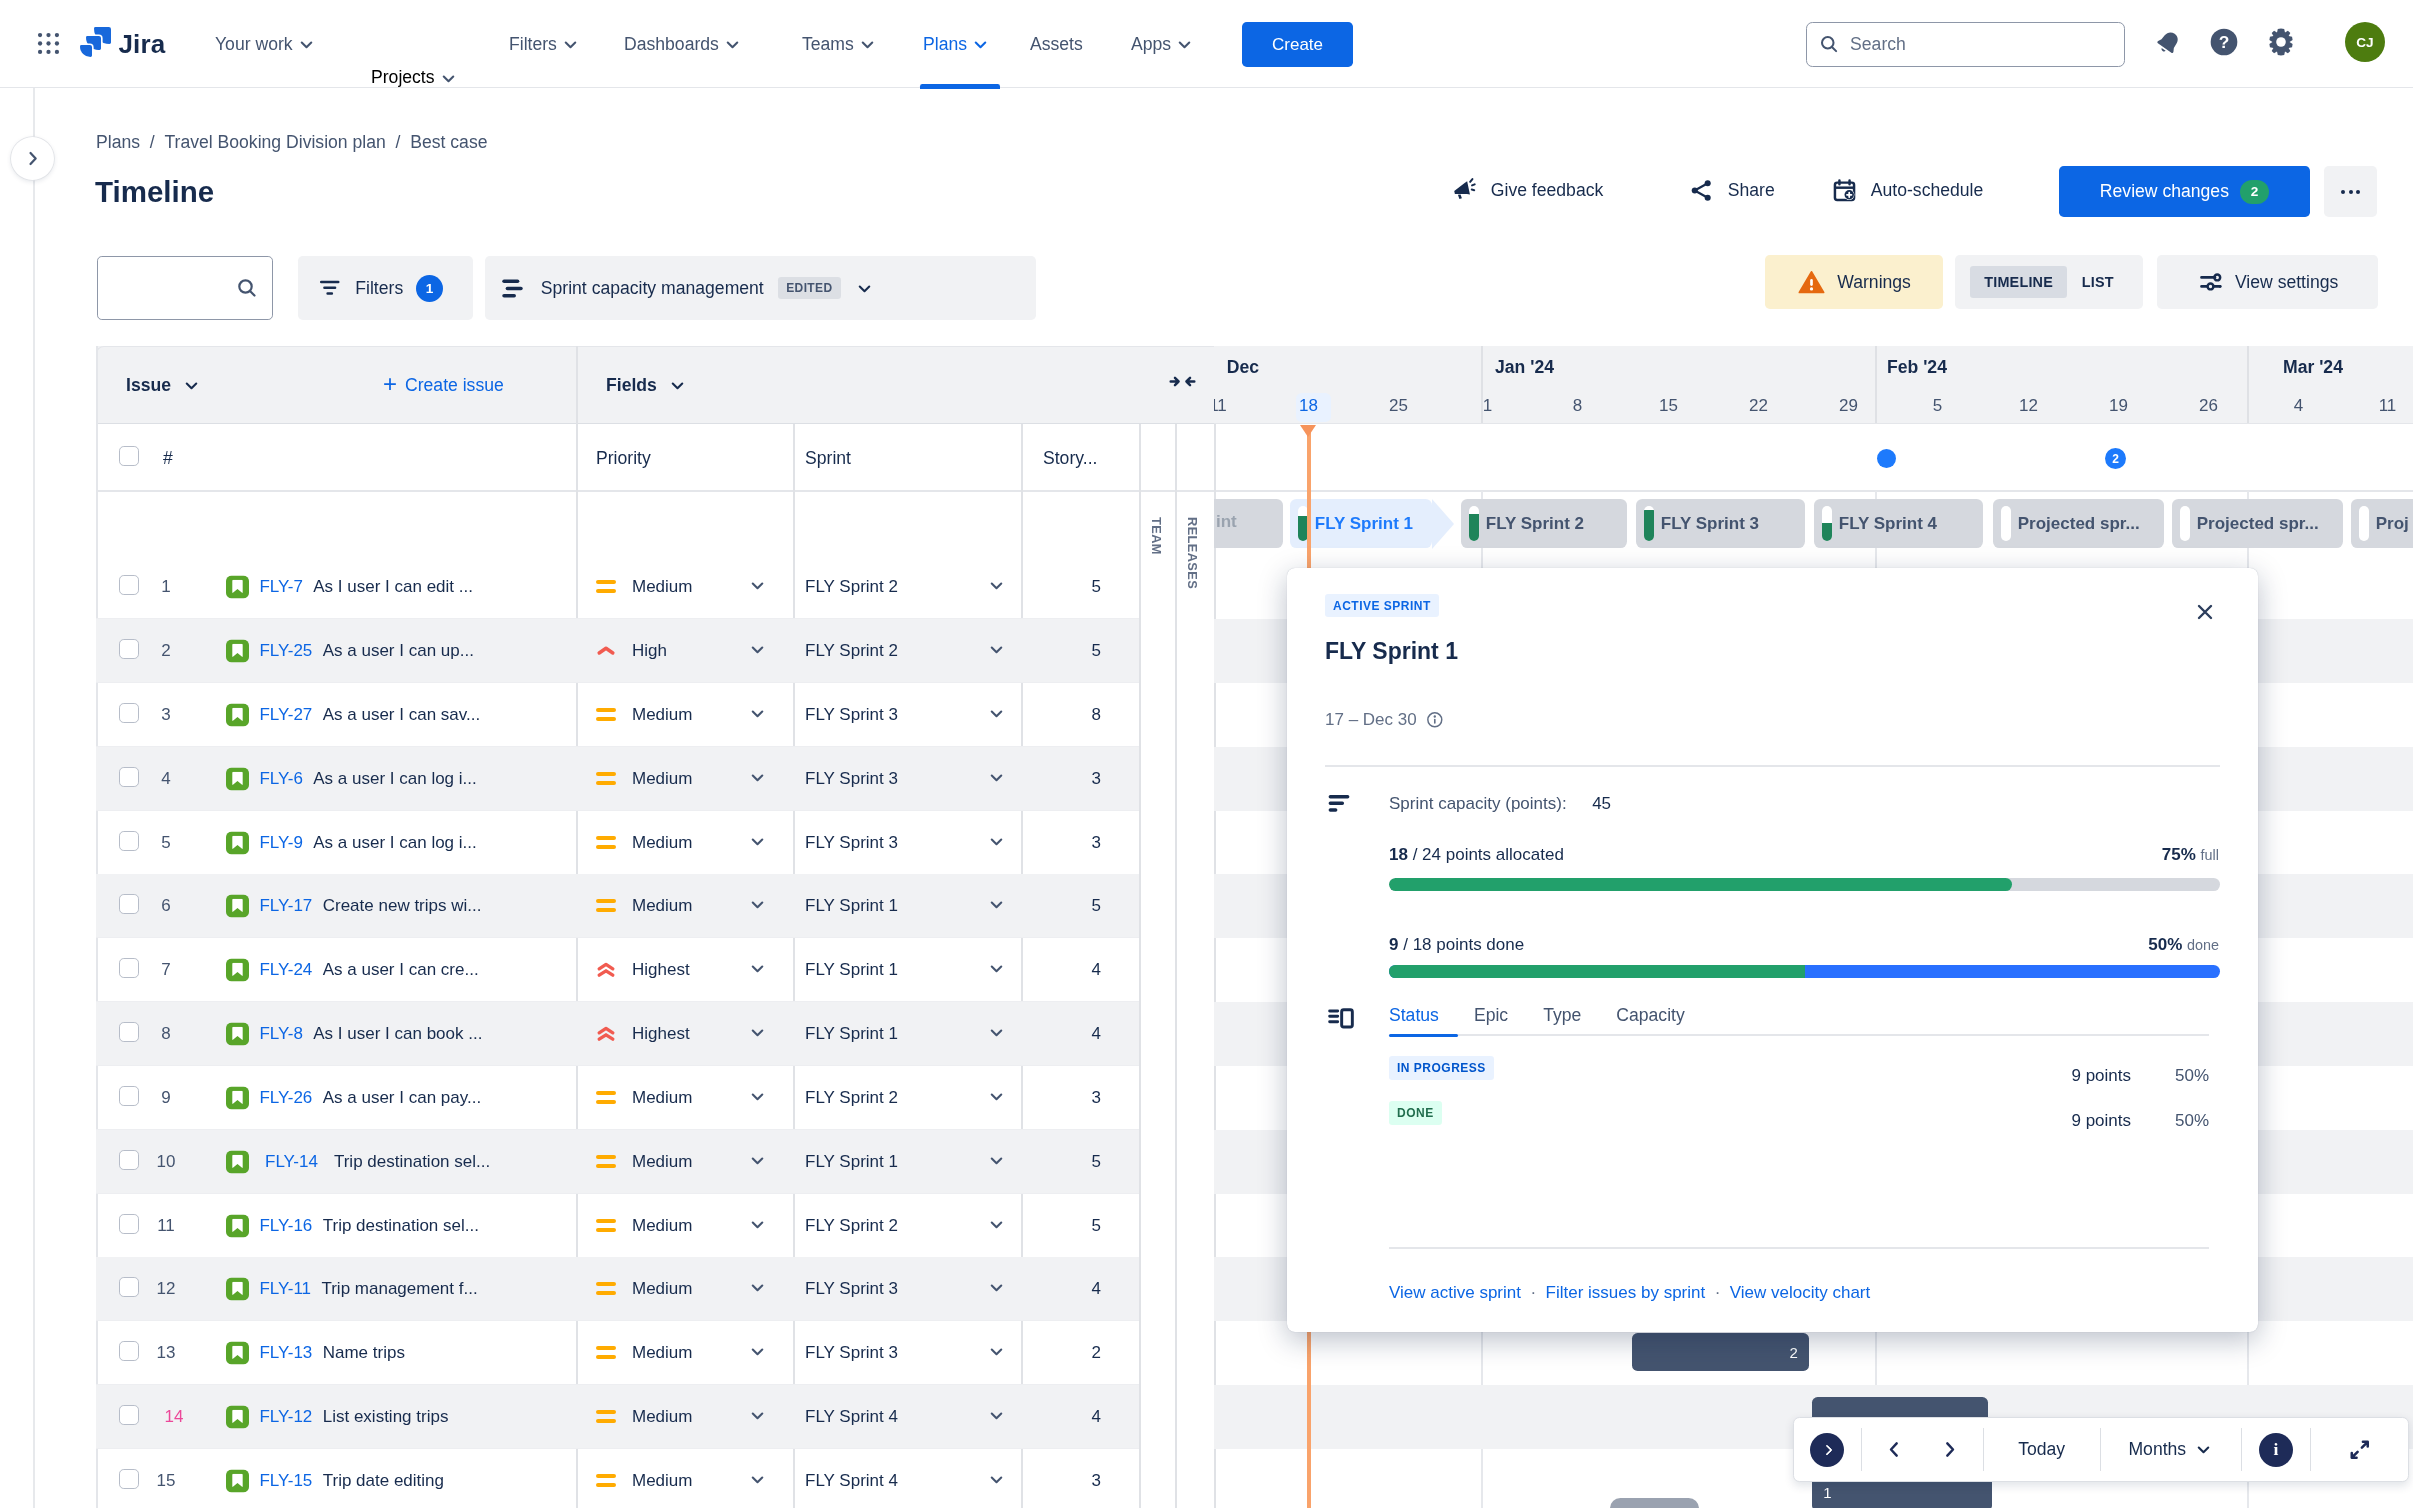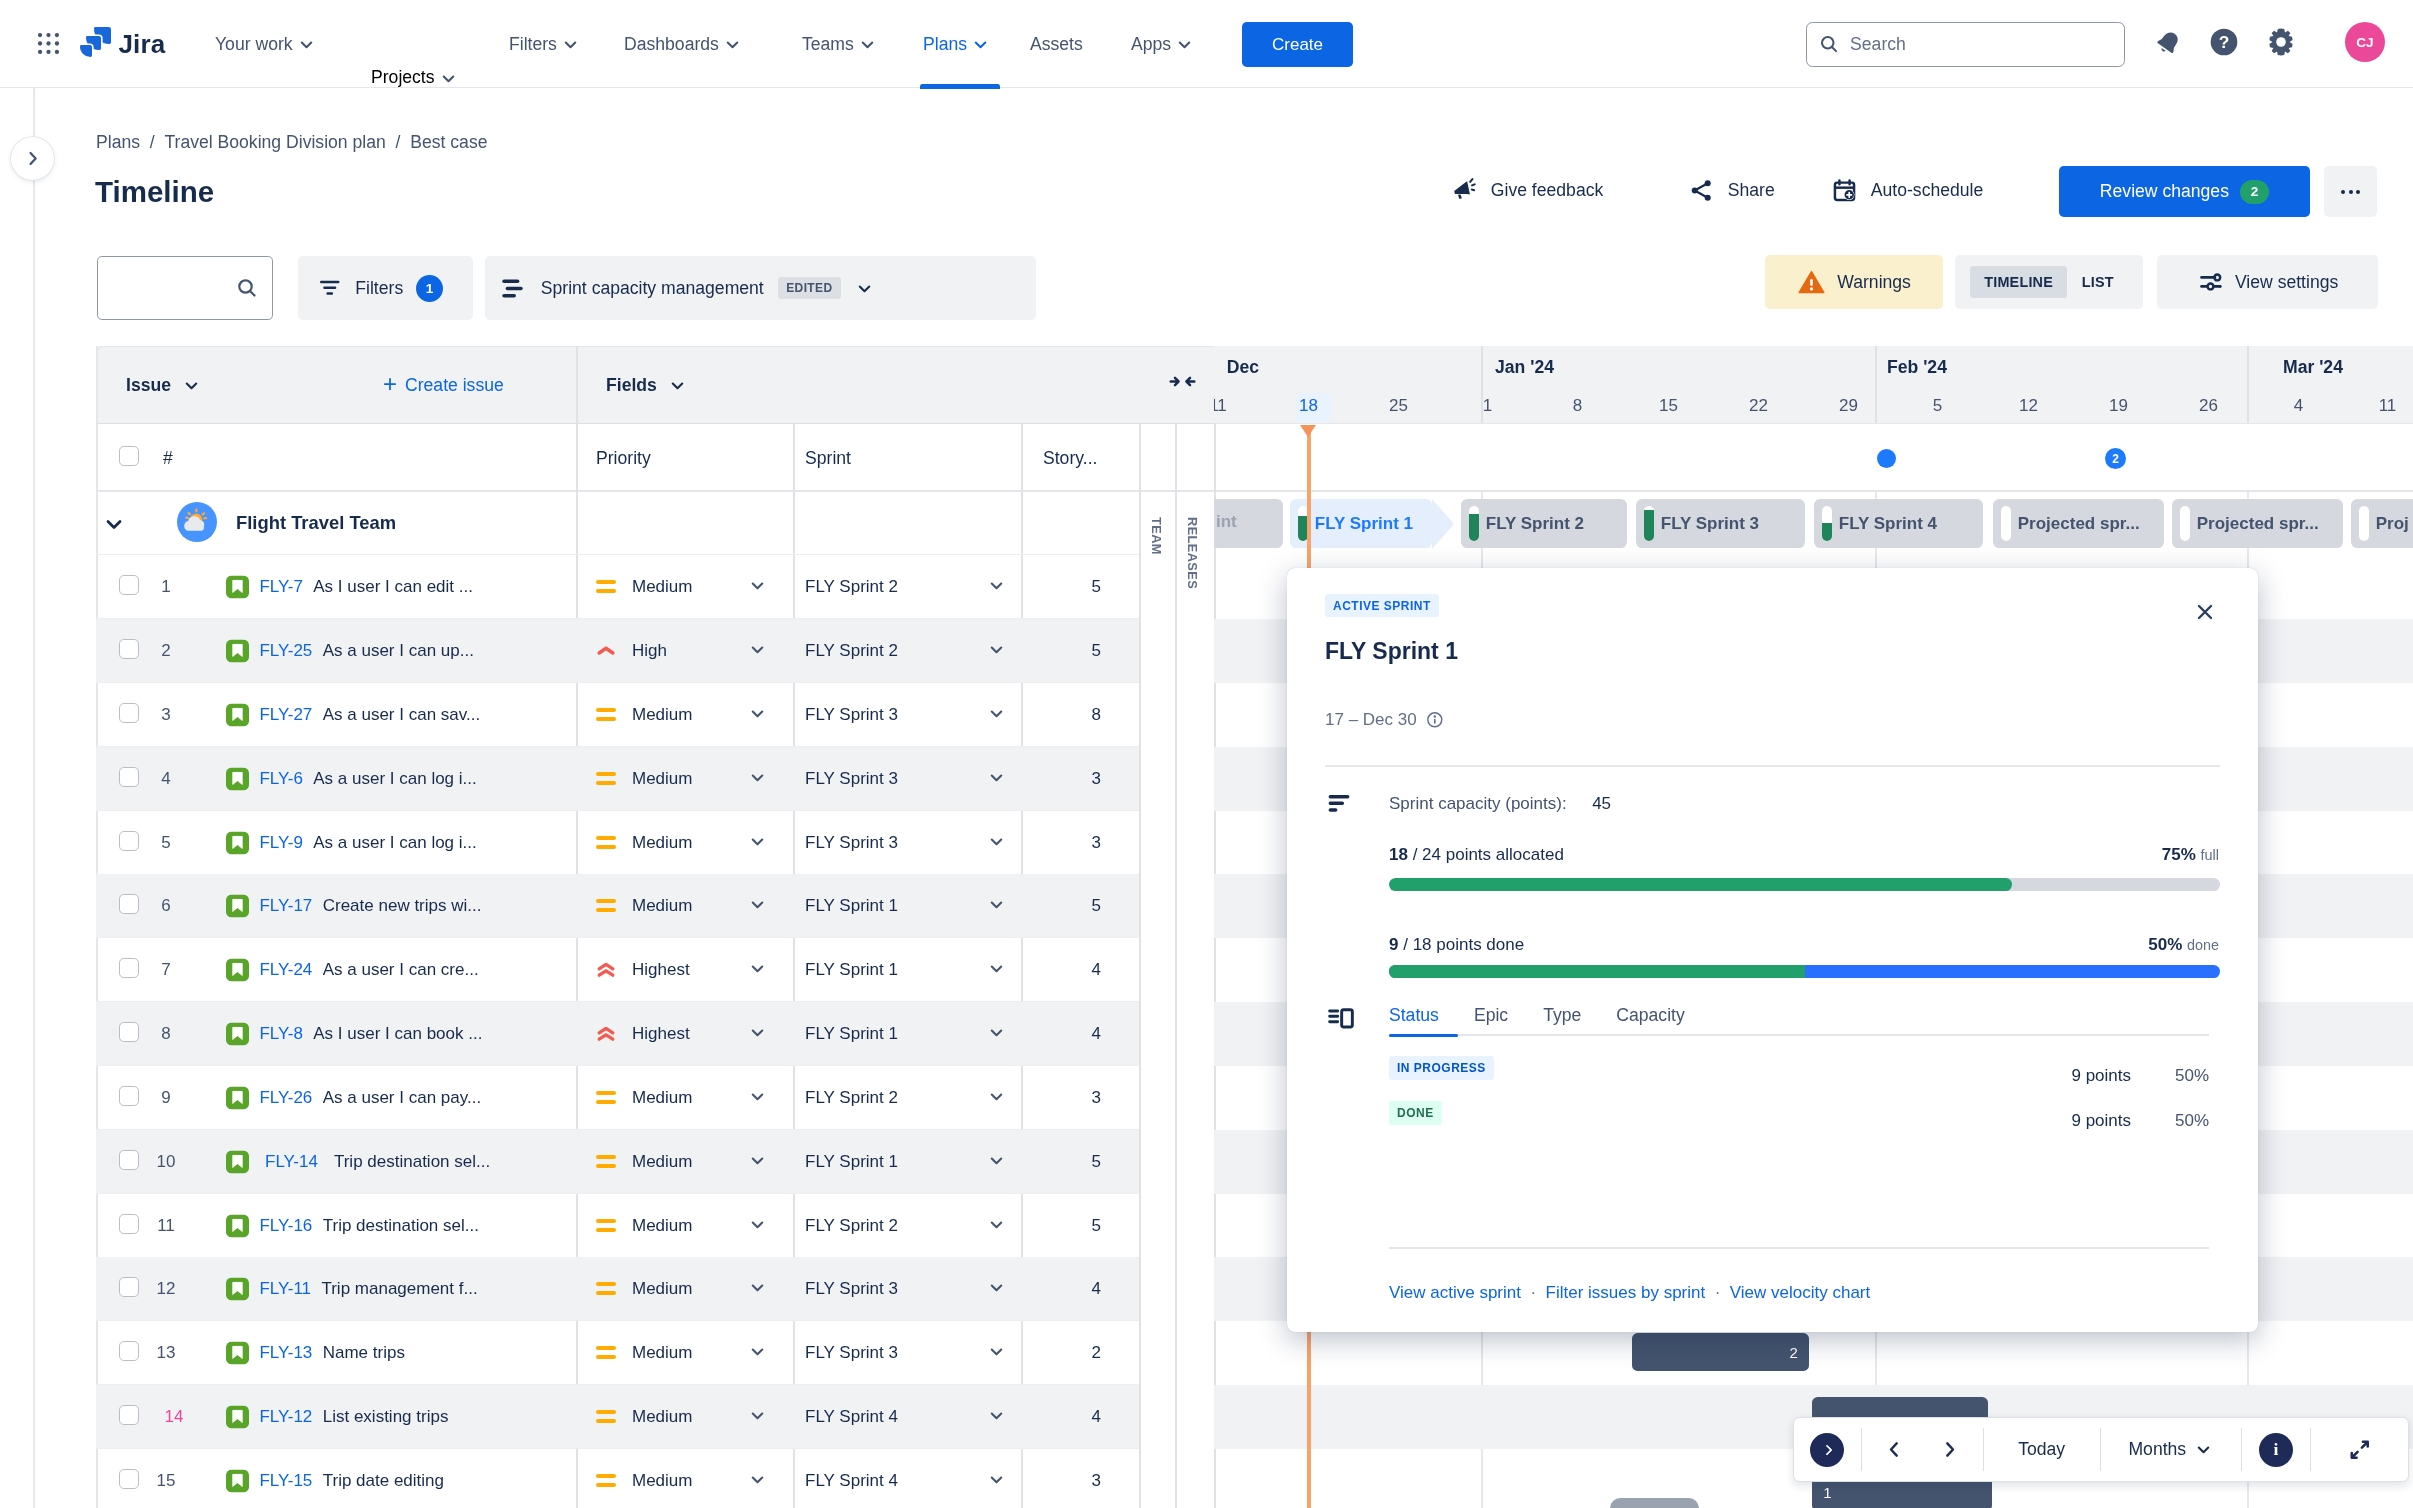--- a/index.html
+++ b/index.html
@@ -62,21 +62,21 @@
         <path d="M9.8 19.5a2.3 2.3 0 0 0 4.4 0z" fill="#44546F" transform="rotate(35 12 12)"></path>
       </svg></span>
   <span style="position:absolute;left:2208px;top:25.5px"><svg width="32" height="32" viewBox="0 0 24 24">
         <circle cx="12" cy="12" r="10" fill="#44546F"></circle>
         <text x="12" y="16.6" text-anchor="middle" font-size="13" font-weight="bold" fill="#fff" font-family="Liberation Sans">?</text>
       </svg></span>
   <span style="position:absolute;left:2265px;top:25.5px"><svg width="32" height="32" viewBox="0 0 24 24">
         <path fill="#44546F" d="M12 1.8 14.4 2.2 15 4.8 17.2 3.5 19 5.3 17.7 7.5 20.3 8.1 20.7 10.5 18.4 12 20.7 13.5 20.3 15.9 17.7 16.5 19 18.7 17.2 20.5 15 19.2 14.4 21.8 12 22.2 9.6 21.8 9 19.2 6.8 20.5 5 18.7 6.3 16.5 3.7 15.9 3.3 13.5 5.6 12 3.3 10.5 3.7 8.1 6.3 7.5 5 5.3 6.8 3.5 9 4.8 9.6 2.2 Z"></path>
         <circle cx="12" cy="12" r="3.6" fill="#fff"></circle>
       </svg></span>
-  <span style="position:absolute;left:2345px;top:22.3px;width:40px;height:40px;border-radius:50%;background:#ec4899;color:#fff;font-size:13.6px;font-weight:700;display:flex;align-items:center;justify-content:center">CJ</span>
+  <span style="position:absolute;left:2345px;top:22.3px;width:40px;height:40px;border-radius:50%;background:#4d7c0f;color:#fff;font-size:13.6px;font-weight:700;display:flex;align-items:center;justify-content:center">CJ</span>
   <span style="position:absolute;left:920px;bottom:-1.6px;width:80px;height:4.8px;background:#0C66E4;border-radius:2.4px 2.4px 0 0"></span>
 </div>
 
 <div style="position:absolute;left:96px;top:132px;font-size:17.6px;color:#44546F;z-index:5">Plans&nbsp;&nbsp;/&nbsp;&nbsp;Travel Booking Division plan&nbsp;&nbsp;/&nbsp;&nbsp;Best case</div>
 <div style="position:absolute;left:95px;top:175px;font-size:29.5px;font-weight:700;color:#172B4D;z-index:5">Timeline</div>
 
 <div style="position:absolute;left:1451px;top:177px;display:flex;align-items:center;gap:12.8px;z-index:5">
     <svg width="27" height="27" viewBox="0 0 24 24">
       <path d="M3 10.5 13.5 5.5 13.5 15.5 3 13.2 Z M13.5 5.5 16 4.5 16 16.5 13.5 15.5Z" fill="#172B4D" transform="rotate(-12 12 12)"></path>
       <path d="M5.5 14.5 6 18.5 8.3 18.2 7.8 14.8Z" fill="#172B4D" transform="rotate(-12 12 12)"></path>
@@ -205,38 +205,20 @@
     <span style="position:absolute;left:67px;top:50%;transform:translateY(-50%);font-size:17.6px;color:#172B4D">#</span>
     <span style="position:absolute;left:500px;top:50%;transform:translateY(-50%);font-size:17.6px;color:#172B4D">Priority</span>
     <span style="position:absolute;left:709px;top:50%;transform:translateY(-50%);font-size:17.6px;color:#172B4D">Sprint</span>
     <span style="position:absolute;left:947px;top:50%;transform:translateY(-50%);font-size:17.6px;color:#172B4D">Story...</span>
   </div>
 
   <div style="position:absolute;left:1385px;top:145px;width:1.6px;height:1017px;background:#E6E8EC"></div>
     <div style="position:absolute;left:1779px;top:145px;width:1.6px;height:1017px;background:#E6E8EC"></div>
     <div style="position:absolute;left:2151px;top:145px;width:1.6px;height:1017px;background:#E6E8EC"></div>
 
-  <div style="position:absolute;left:0;top:145px;width:1043px;height:64px;border-bottom:0.8px solid #EDEEF1">
-    <svg style="position:absolute;left:6.4px;top:21px" width="24" height="24" viewBox="0 0 24 24">
-        <path d="M6 9.5 12 15.5 18 9.5" fill="none" stroke="#172B4D" stroke-width="2.8" stroke-linecap="round" stroke-linejoin="round"></path>
-      </svg>
-    <span style="position:absolute;left:81px;top:11.2px"><svg width="40" height="40" viewBox="0 0 50 50">
-          <circle cx="25" cy="25" r="25" fill="#4794FF"></circle>
-<g>
-            <circle cx="24" cy="22" r="7.5" fill="#FFAB2E"></circle>
-<rect x="22.8" y="8" width="2.8" height="5" rx="1.4" fill="#FFAB2E"></rect>
-<rect x="22.8" y="8" width="2.8" height="5" rx="1.4" fill="#FFAB2E" transform="rotate(50 24 22)"></rect>
-<rect x="22.8" y="8" width="2.8" height="5" rx="1.4" fill="#FFAB2E" transform="rotate(-50 24 22)"></rect>
-<rect x="22.8" y="8" width="2.8" height="5" rx="1.4" fill="#FFAB2E" transform="rotate(80 24 22)"></rect>
-<rect x="22.8" y="8" width="2.8" height="5" rx="1.4" fill="#FFAB2E" transform="rotate(-80 24 22)"></rect>
-<path d="M13 36 a6.5 6.5 0 0 1 1-12.3 a8 8 0 0 1 15-1.2 a5.8 5.8 0 0 1 4.8 7.5 a6 6 0 0 1-2.3 6z" fill="#E8EAED"></path>
-          </g>
-        </svg></span>
-    <span style="position:absolute;left:140px;top:50%;transform:translateY(-50%);font-size:18.4px;font-weight:700;color:#172B4D">Flight Travel Team</span>
-  </div>
   <span style="position:absolute;left:1053px;top:171px;font-size:12.8px;font-weight:700;color:#626F86;letter-spacing:0.4px;writing-mode:vertical-rl">TEAM</span>
   <span style="position:absolute;left:1089px;top:171px;font-size:12.8px;font-weight:700;color:#626F86;letter-spacing:0.4px;writing-mode:vertical-rl">RELEASES</span>
 
 <div style="position:absolute;left:0;top:209px;width:1043px;height:64px;border-bottom:0.8px solid #EDEEF1">
   <span style="position:absolute;left:23px;width:20px;height:20px;border:1.6px solid #B7BDC9;border-radius:4.8px;background:#fff;top:50%;margin-top:-11.2px"></span>
   <span style="position:absolute;left:51px;width:38px;text-align:center;top:50%;transform:translateY(-50%);color:#44546F;font-size:17px">1</span>
   <span style="position:absolute;left:130px;top:50%;transform:translateY(-50%);display:flex;align-items:center;gap:10.4px;width:342px;overflow:hidden;white-space:nowrap">
         <span style="flex:none;width:23px;height:23px;border-radius:5.6px;background:#58A529;display:flex;align-items:center;justify-content:center">
           <span style="width:10.4px;height:13.6px;background:#fff;border-radius:1.6px;clip-path:polygon(0 0,100% 0,100% 100%,50% 68%,0 100%)"></span>
         </span>

